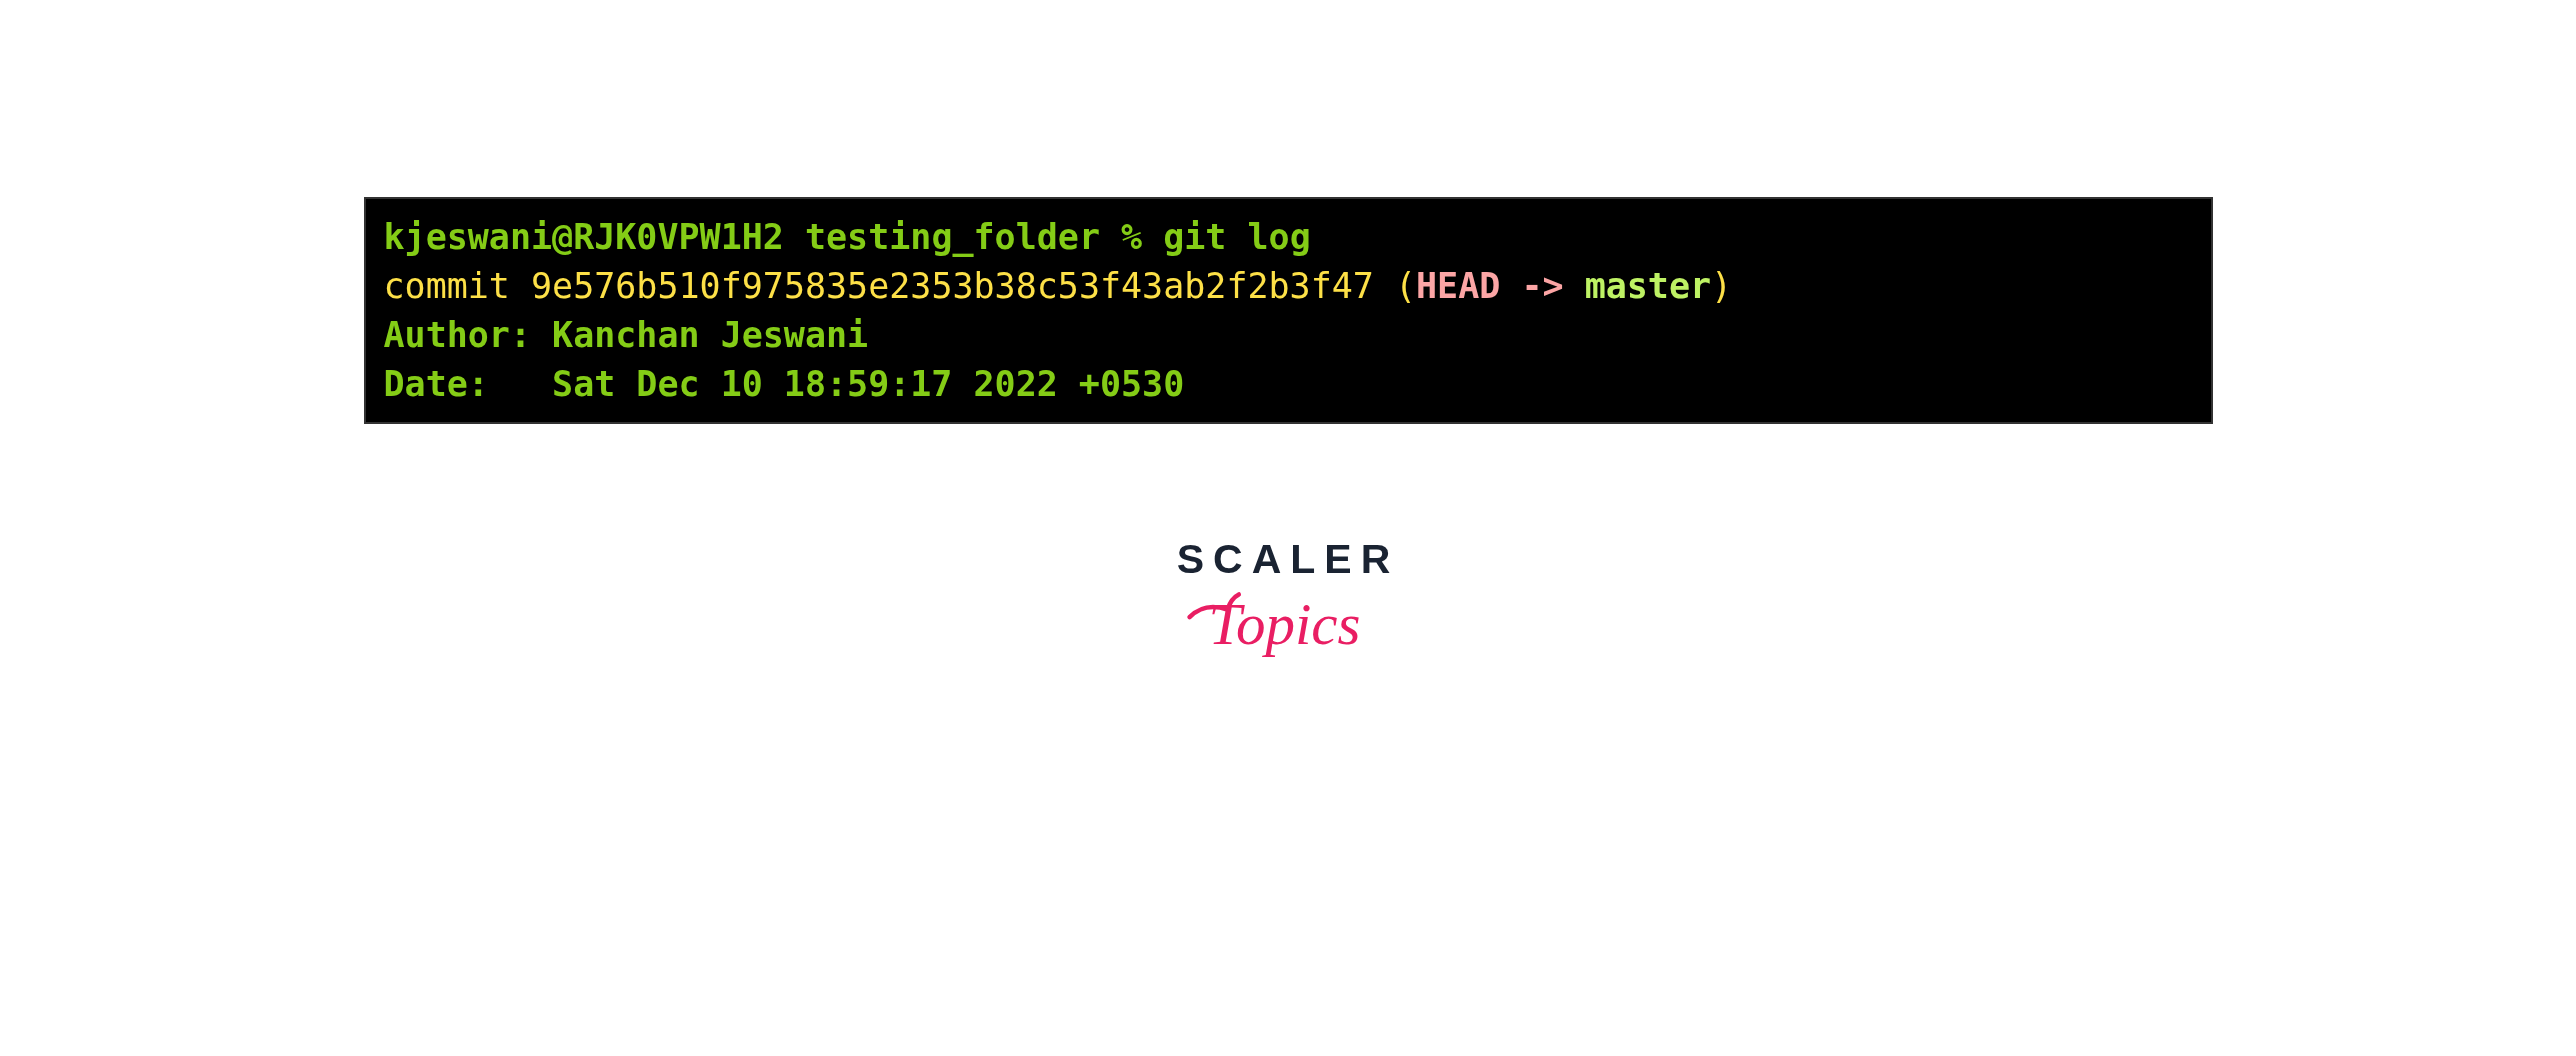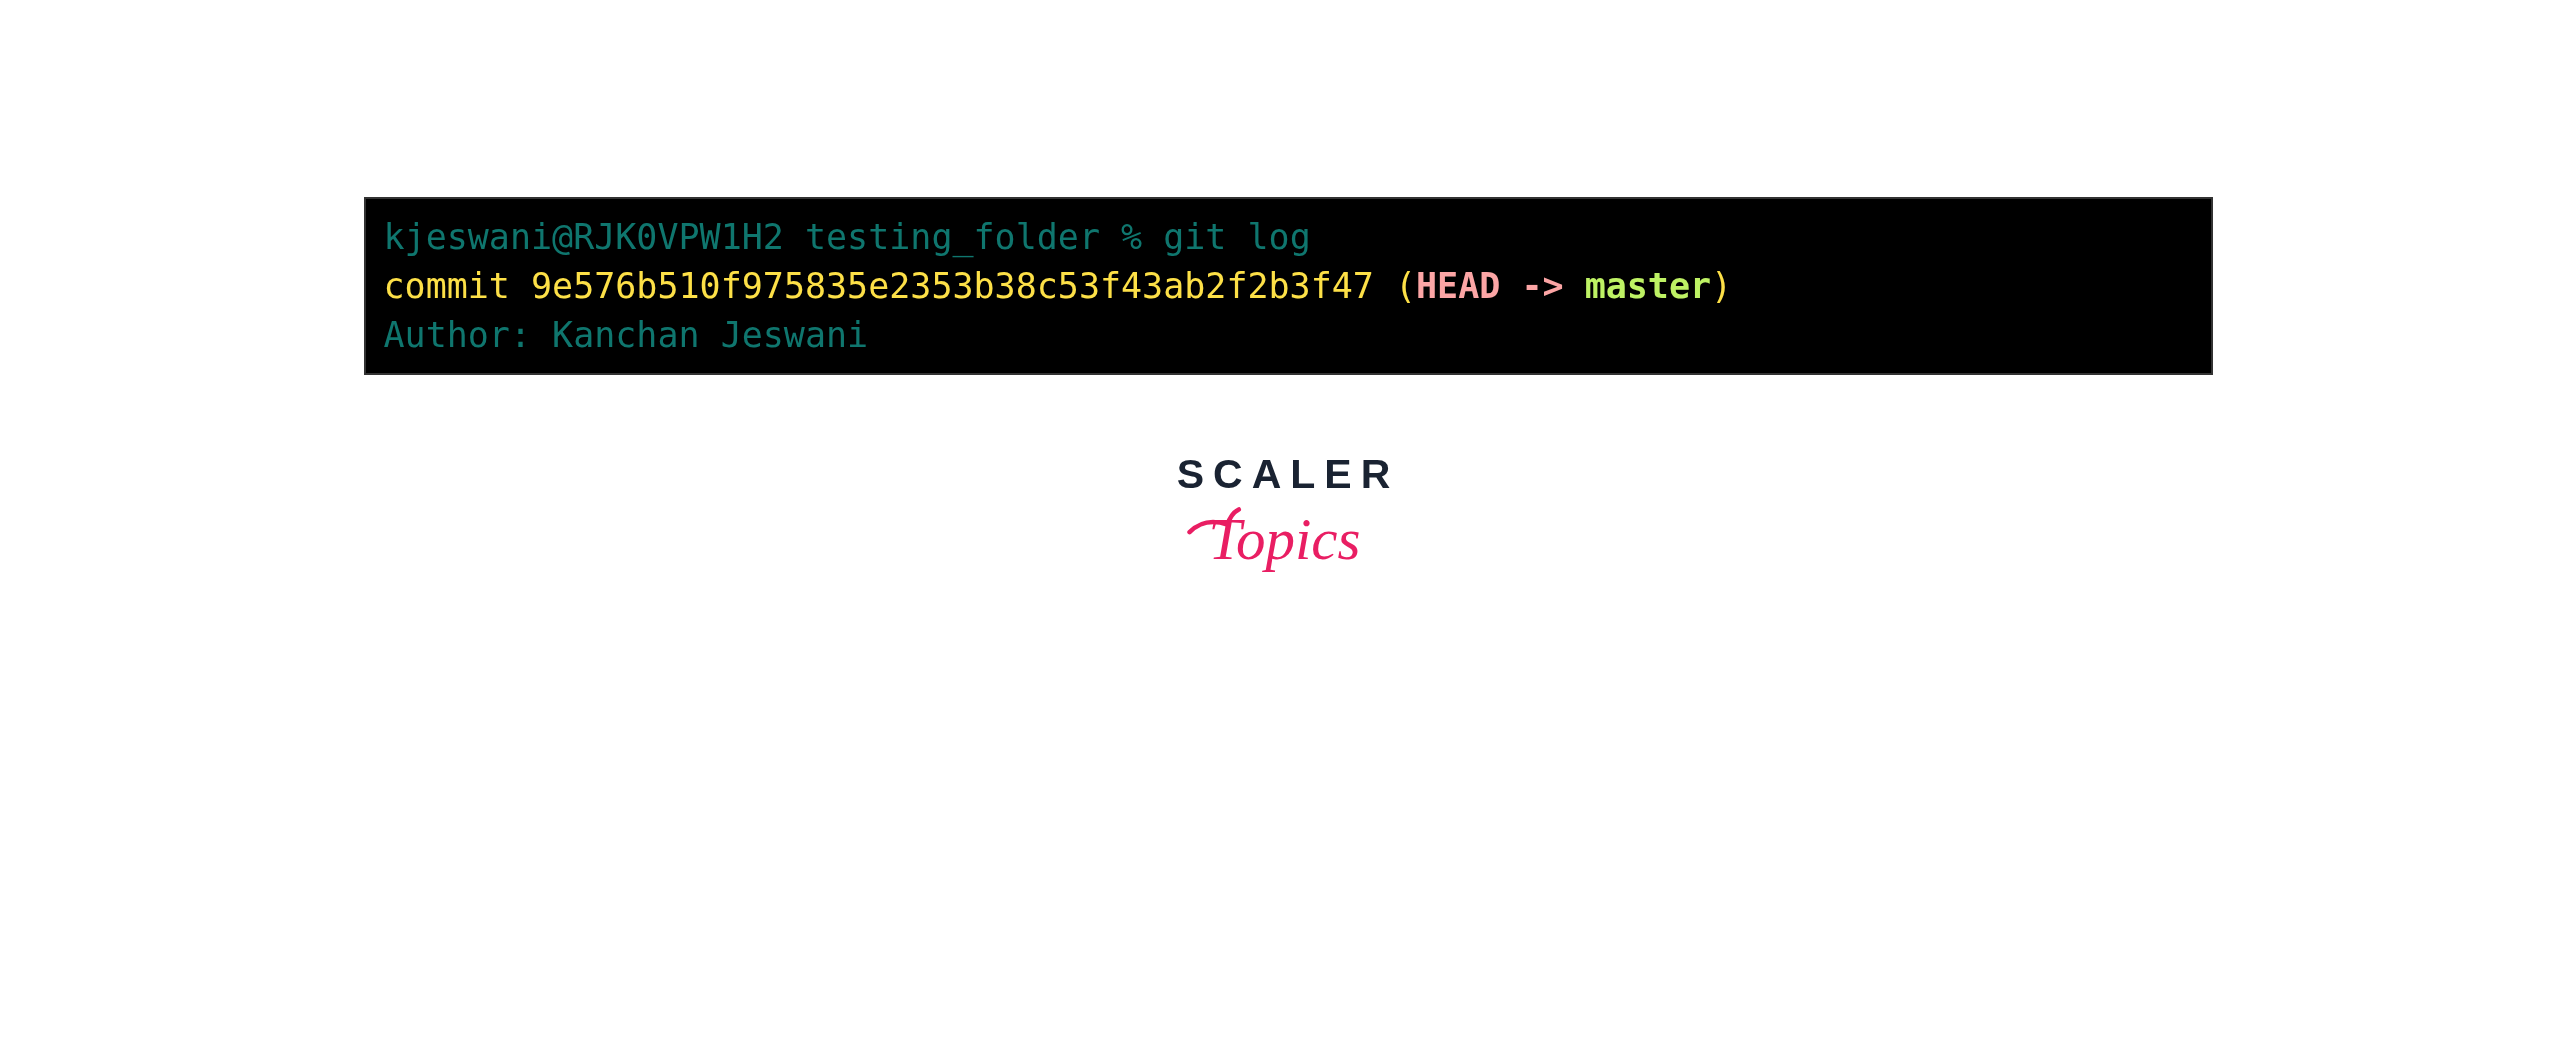--- a/index.html
+++ b/index.html
@@ -27,39 +27,40 @@
       font-family: 'Menlo', 'Monaco', 'Consolas', monospace;
       font-size: 35px;
       line-height: 1.4;
     }
     
     .terminal-line {
       white-space: pre;
     }
     
     .txt-white {
-      color: #0f766e;
+      color: #84cc16;
+      font-weight: bold;
     }
     
     .txt-yellow {
       color: #fde047;
     }
     
     .txt-cyan {
       color: #fca5a5;
       font-weight: bold;
     }
     
     .txt-green {
       color: #bef264;
       font-weight: bold;
     }
     
     .logo-container {
-      margin-top: 76px;
+      margin-top: 112px;
       display: flex;
       flex-direction: column;
       align-items: center;
     }
     
     .logo-scaler {
       font-family: 'Arial', sans-serif;
       font-size: 41px;
       font-weight: 900;
       letter-spacing: 9px;
@@ -71,20 +72,21 @@
       height: 91px;
     }
   </style>
 </head>
 <body>
 
 <div class="terminal">
   <div class="terminal-line"><span class="txt-white">kjeswani@RJK0VPW1H2</span><span class="txt-white"> </span><span class="txt-white">testing_folder</span><span class="txt-white"> </span><span class="txt-white">%</span><span class="txt-white"> </span><span class="txt-white">git log</span></div>
   <div class="terminal-line"><span class="txt-yellow">commit</span><span class="txt-yellow"> </span><span class="txt-yellow">9e576b510f975835e2353b38c53f43ab2f2b3f47</span><span class="txt-yellow"> </span><span class="txt-yellow">(</span><span class="txt-cyan">HEAD -&gt; </span><span class="txt-green">master</span><span class="txt-yellow">)</span></div>
   <div class="terminal-line txt-white">Author: Kanchan Jeswani</div>
+  <div class="terminal-line txt-white">Date:   Sat Dec 10 18:59:17 2022 +0530</div>
   <div class="terminal-line txt-white"></div>
 </div>
 
 <div class="logo-container">
   <div class="logo-scaler">SCALER</div>
   <svg class="logo-topics-svg" viewBox="0 0 280 120">
     <path d="M 10 45 Q 30 25 60 35 Q 65 20 75 15" stroke="#e91e63" stroke-width="6" fill="none" stroke-linecap="round"></path>
     <text x="35" y="80" font-family="cursive" font-size="78" fill="#e91e63" font-style="italic" font-weight="500">Topics</text>
   </svg>
 </div>

